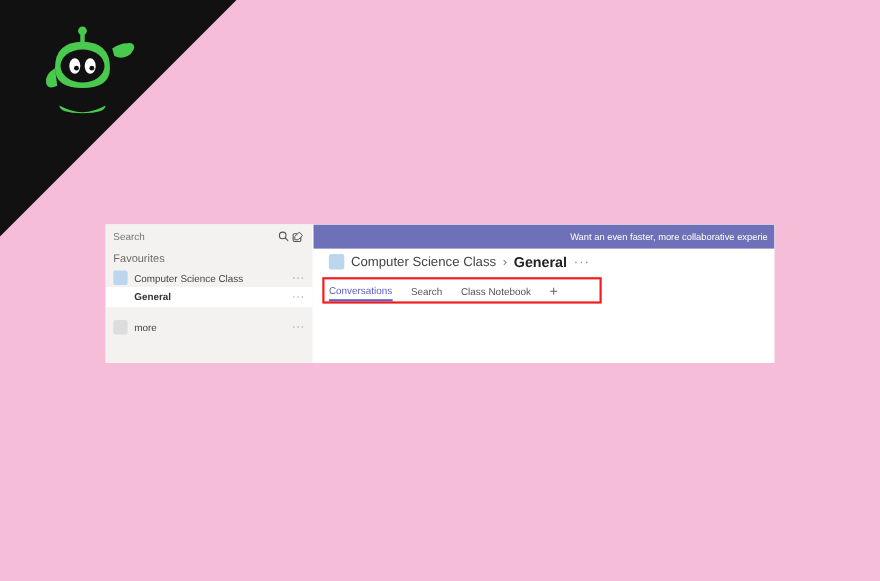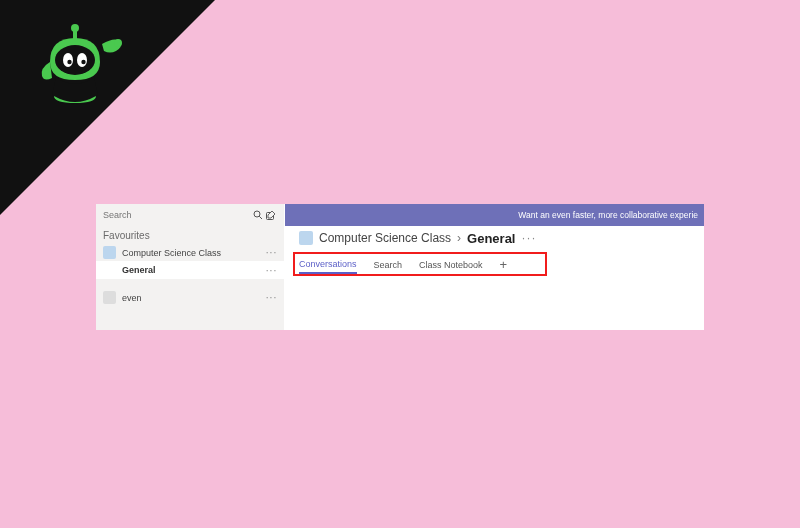--- a/index.html
+++ b/index.html
@@ -188,21 +188,21 @@
 
     <div class="channel-row">
       <div class="channel-name">General</div>
       <div class="more-dots">···</div>
     </div>
 
     <div class="spacer"></div>
 
     <div class="team-row">
       <div class="team-avatar grey"></div>
-      <div class="team-name">even</div>
+      <div class="team-name">more</div>
       <div class="more-dots">···</div>
     </div>
   </div>
 
   <div class="right">
     <div class="banner">
       <span>Want an even faster, more collaborative experie</span>
     </div>
 
     <div class="crumbs">

